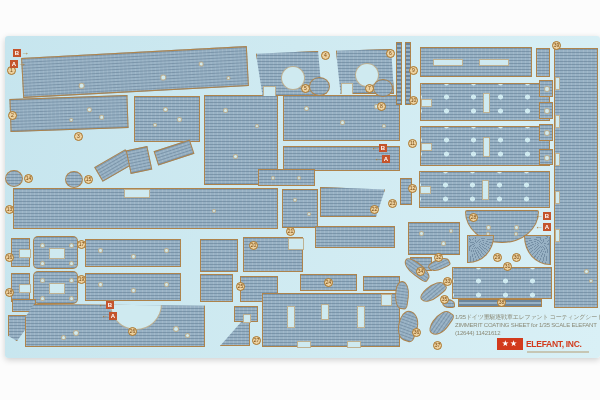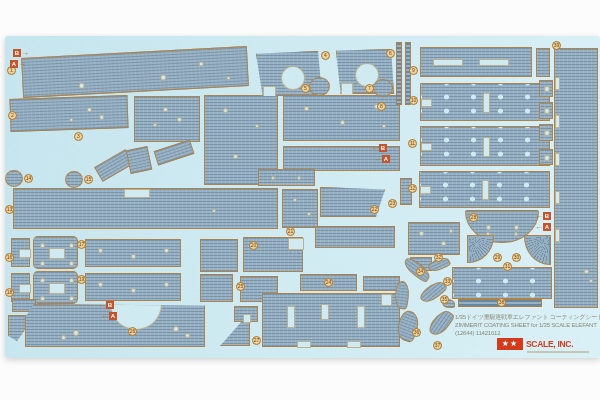--- a/index.html
+++ b/index.html
@@ -267,16 +267,16 @@
       <div class="marker" style="left: 535px; top: 223px;"><span class="marrow">←</span><span class="msq">A</span></div>
       <div class="marker" style="left: 98px; top: 301px;"><span class="marrow">←</span><span class="msq">B</span></div>
       <div class="marker" style="left: 101px; top: 312px;"><span class="marrow">←</span><span class="msq">A</span></div>
     </div>
 
   <div class="ftext" style="left:455px;top:314px;">1/35ドイツ重駆逐戦車エレファント コーティングシートセット</div>
   <div class="ftext" style="left:455px;top:322px;">ZIMMERIT COATING SHEET for 1/35 SCALE ELEFANT</div>
   <div class="ftext" style="left:455px;top:330px;">(12644) 11421612</div>
 
   <div id="logo" style="left:497px;top:338px;">
-    <span id="logo-flag">★★</span><span id="logo-name">SCALE, INC.</span>
+    <span id="logo-flag">★★</span><span id="logo-name">ELEFANT, INC.</span>
   </div>
   <div id="logo-sub" style="left:527px;top:351px;width:62px;"></div>
 </div>
 
 </body></html>

